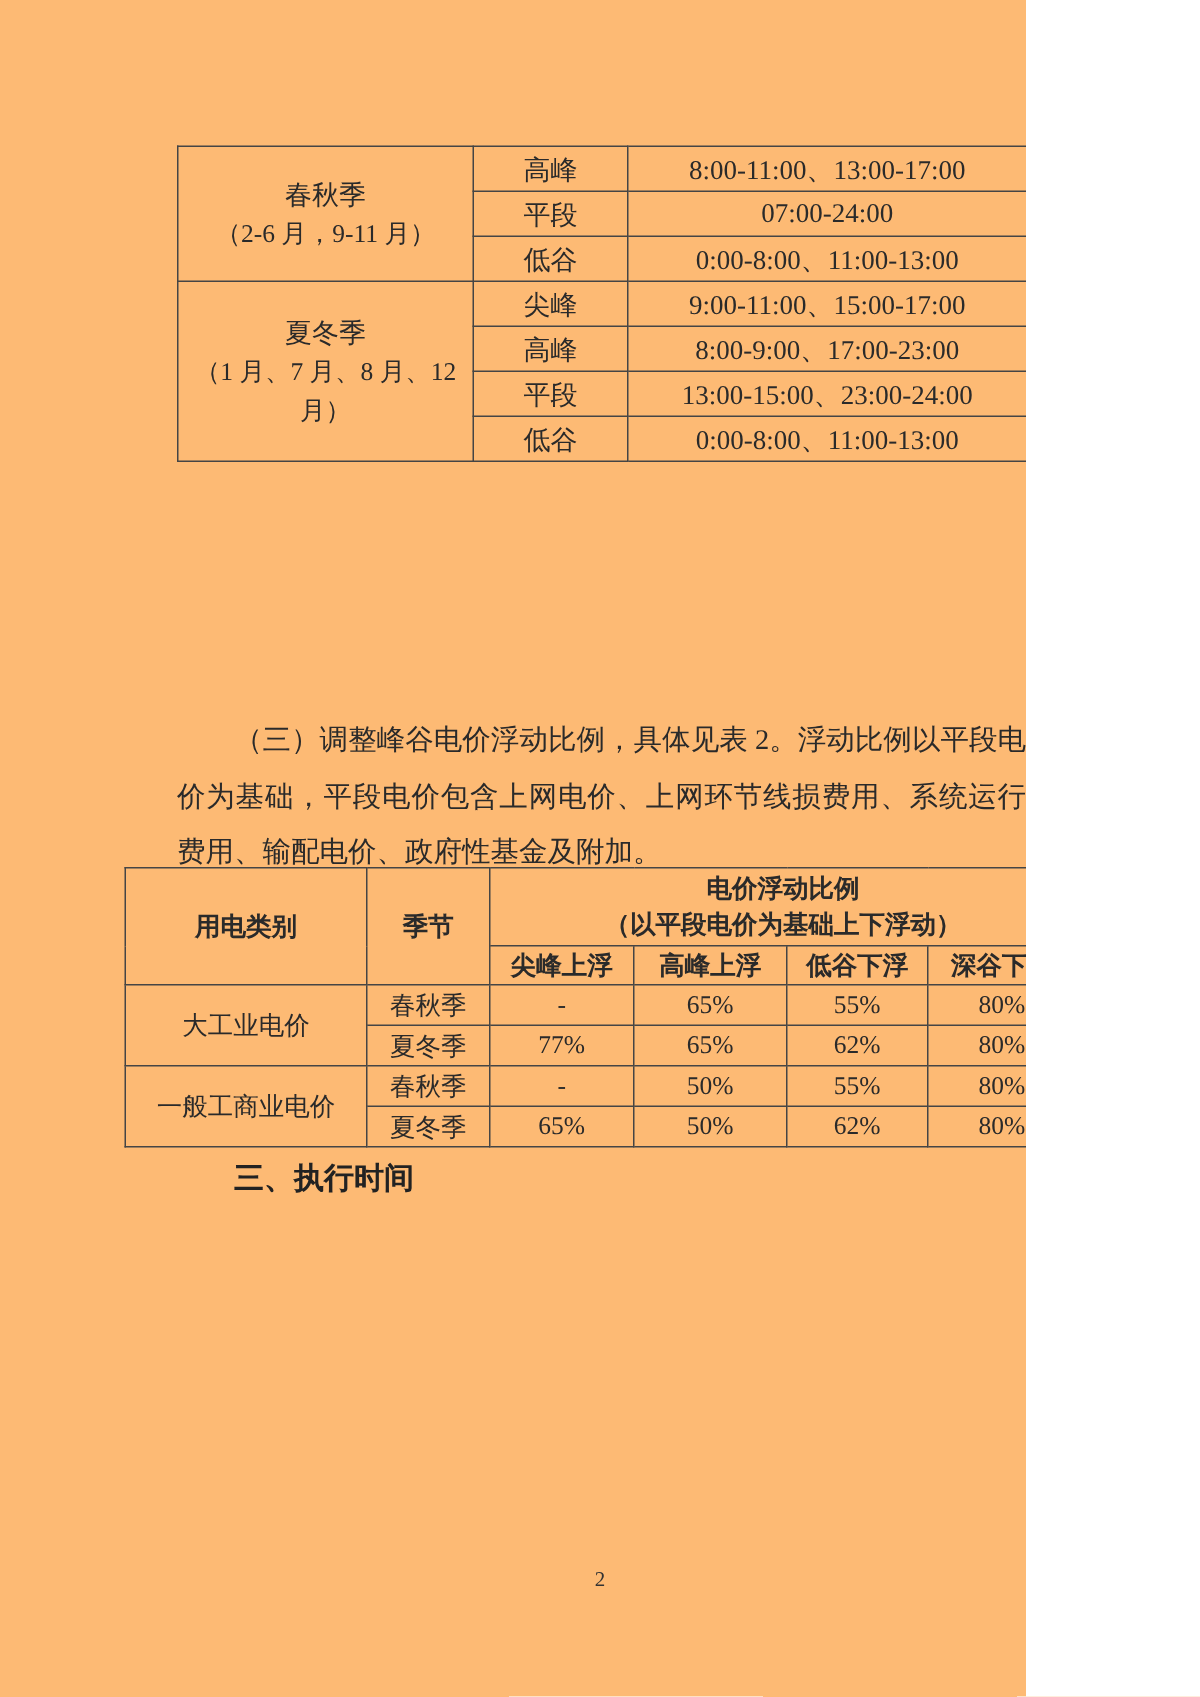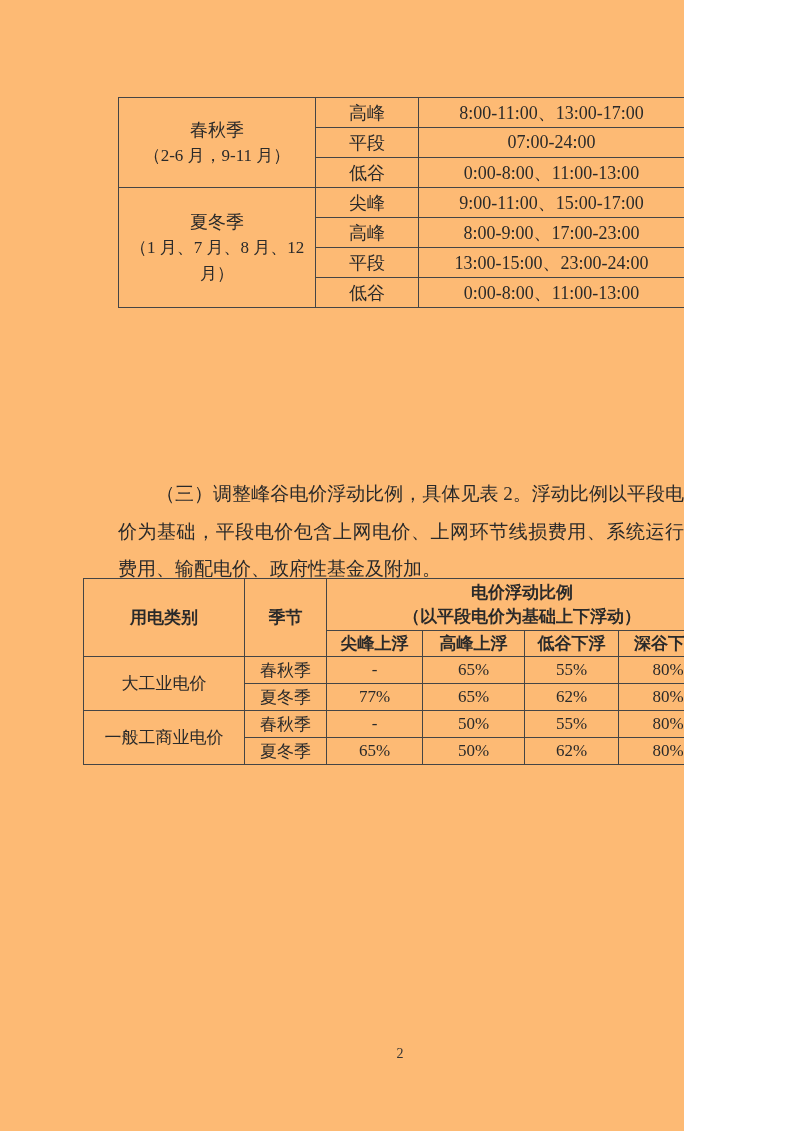--- a/index.html
+++ b/index.html
@@ -158,16 +158,17 @@
       <tr class="r-data">
         <td>夏冬季</td>
         <td>65%</td>
         <td>50%</td>
         <td>62%</td>
         <td>80%</td>
       </tr>
     </tbody>
   </table>
 
+  <div class="h3">三、执行时间</div>
 
   <div class="page-num">2</div>
 
 </div>
 
 </body></html>

